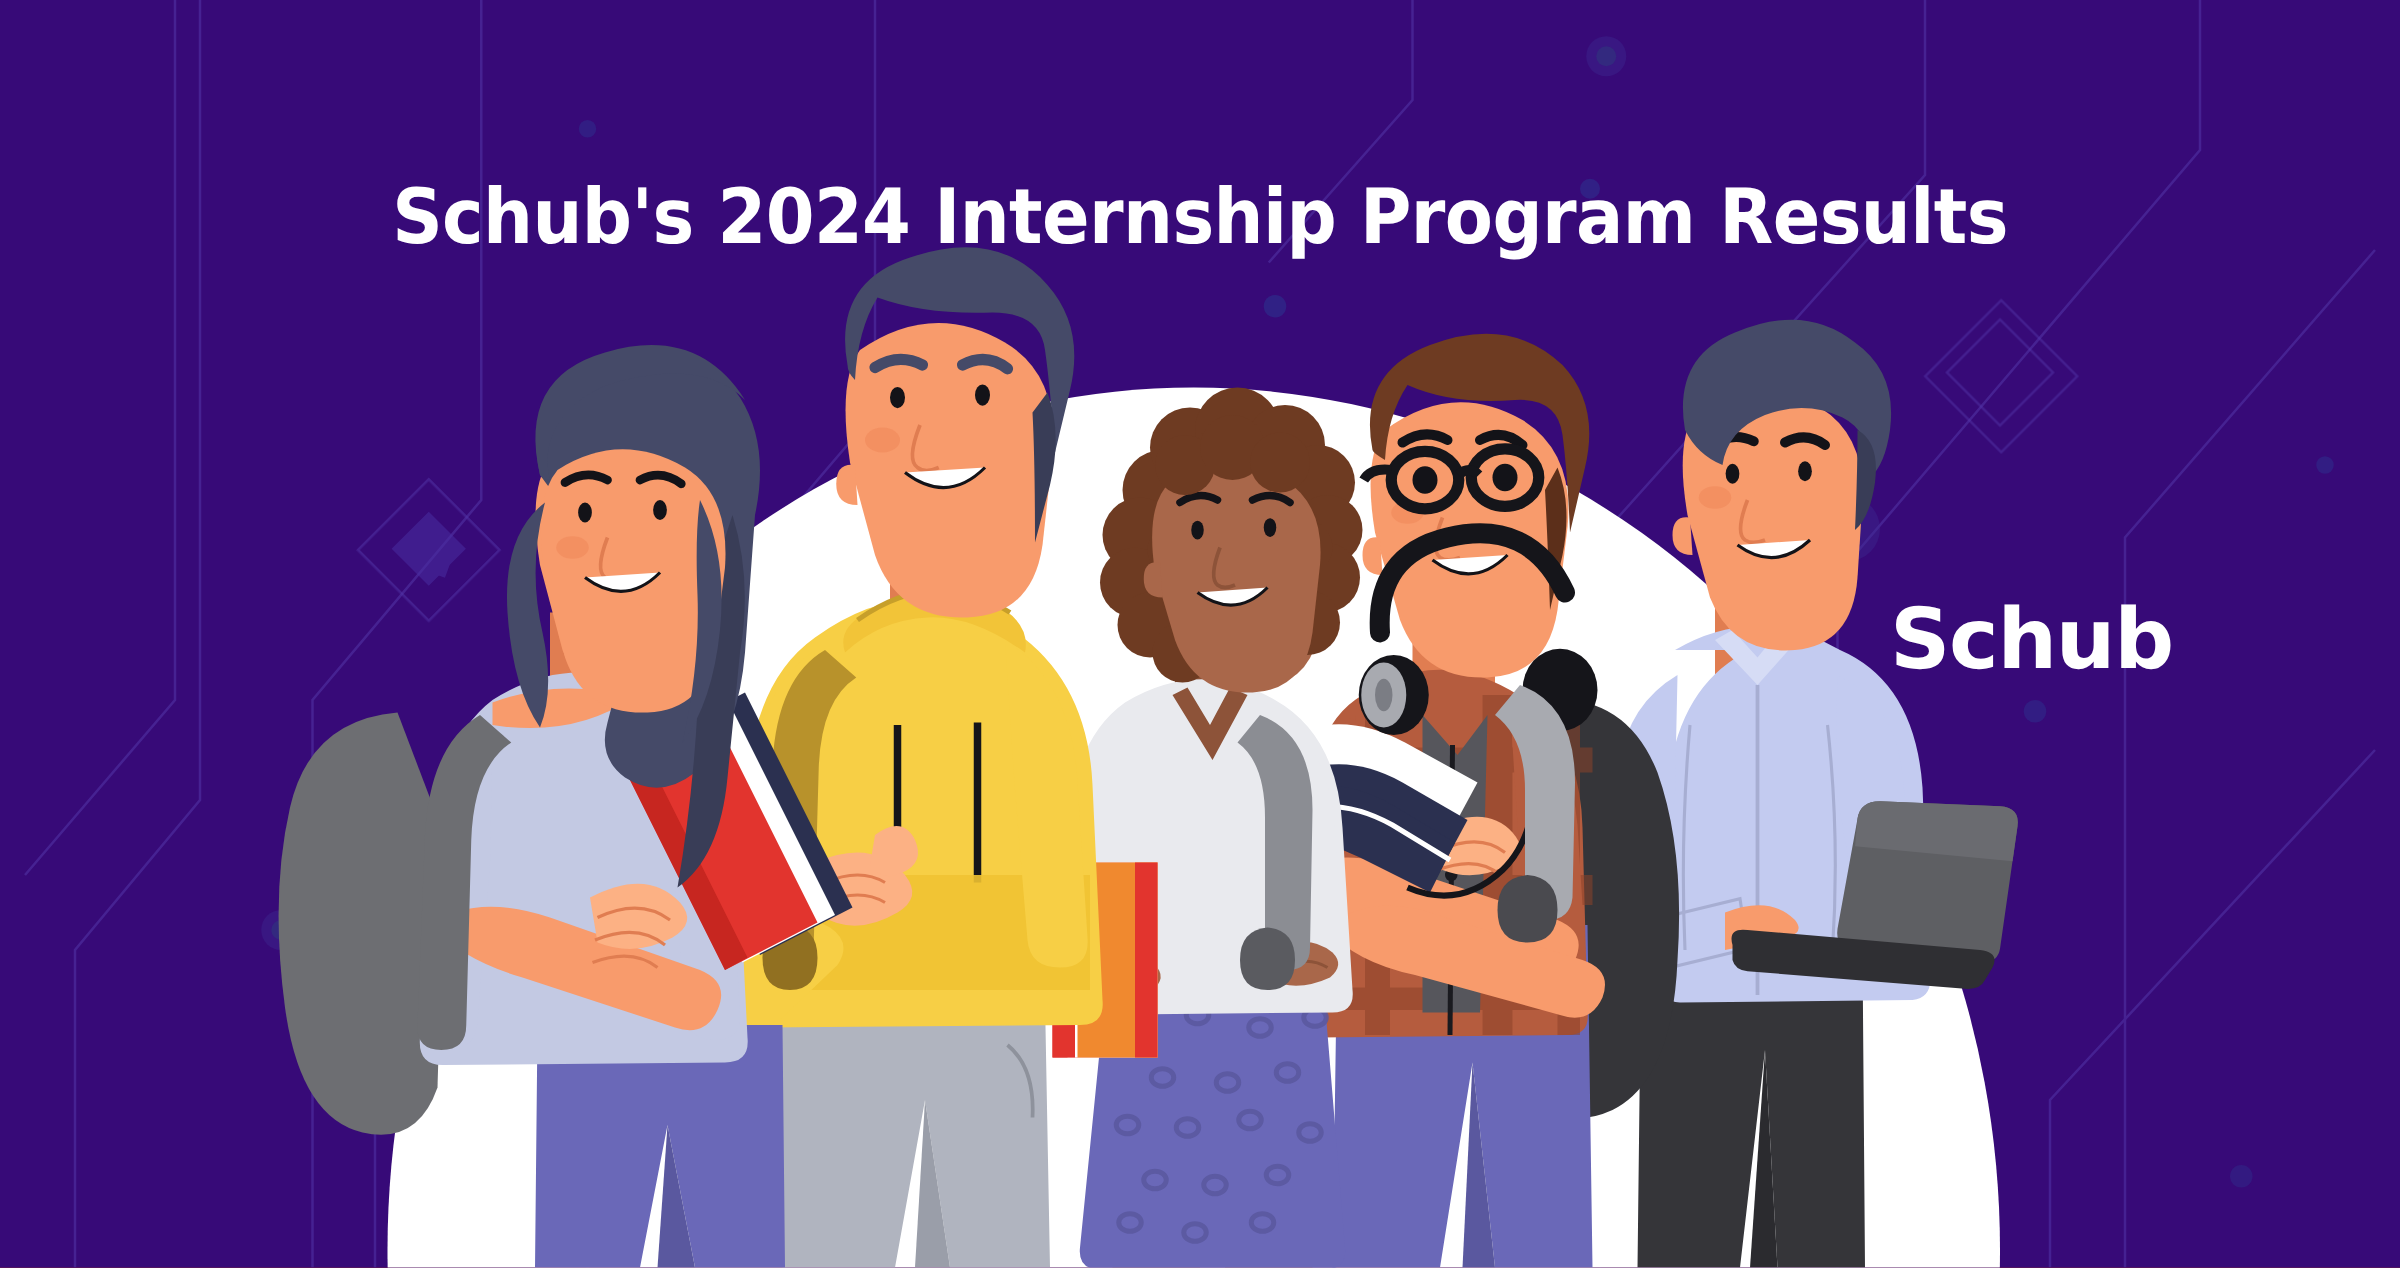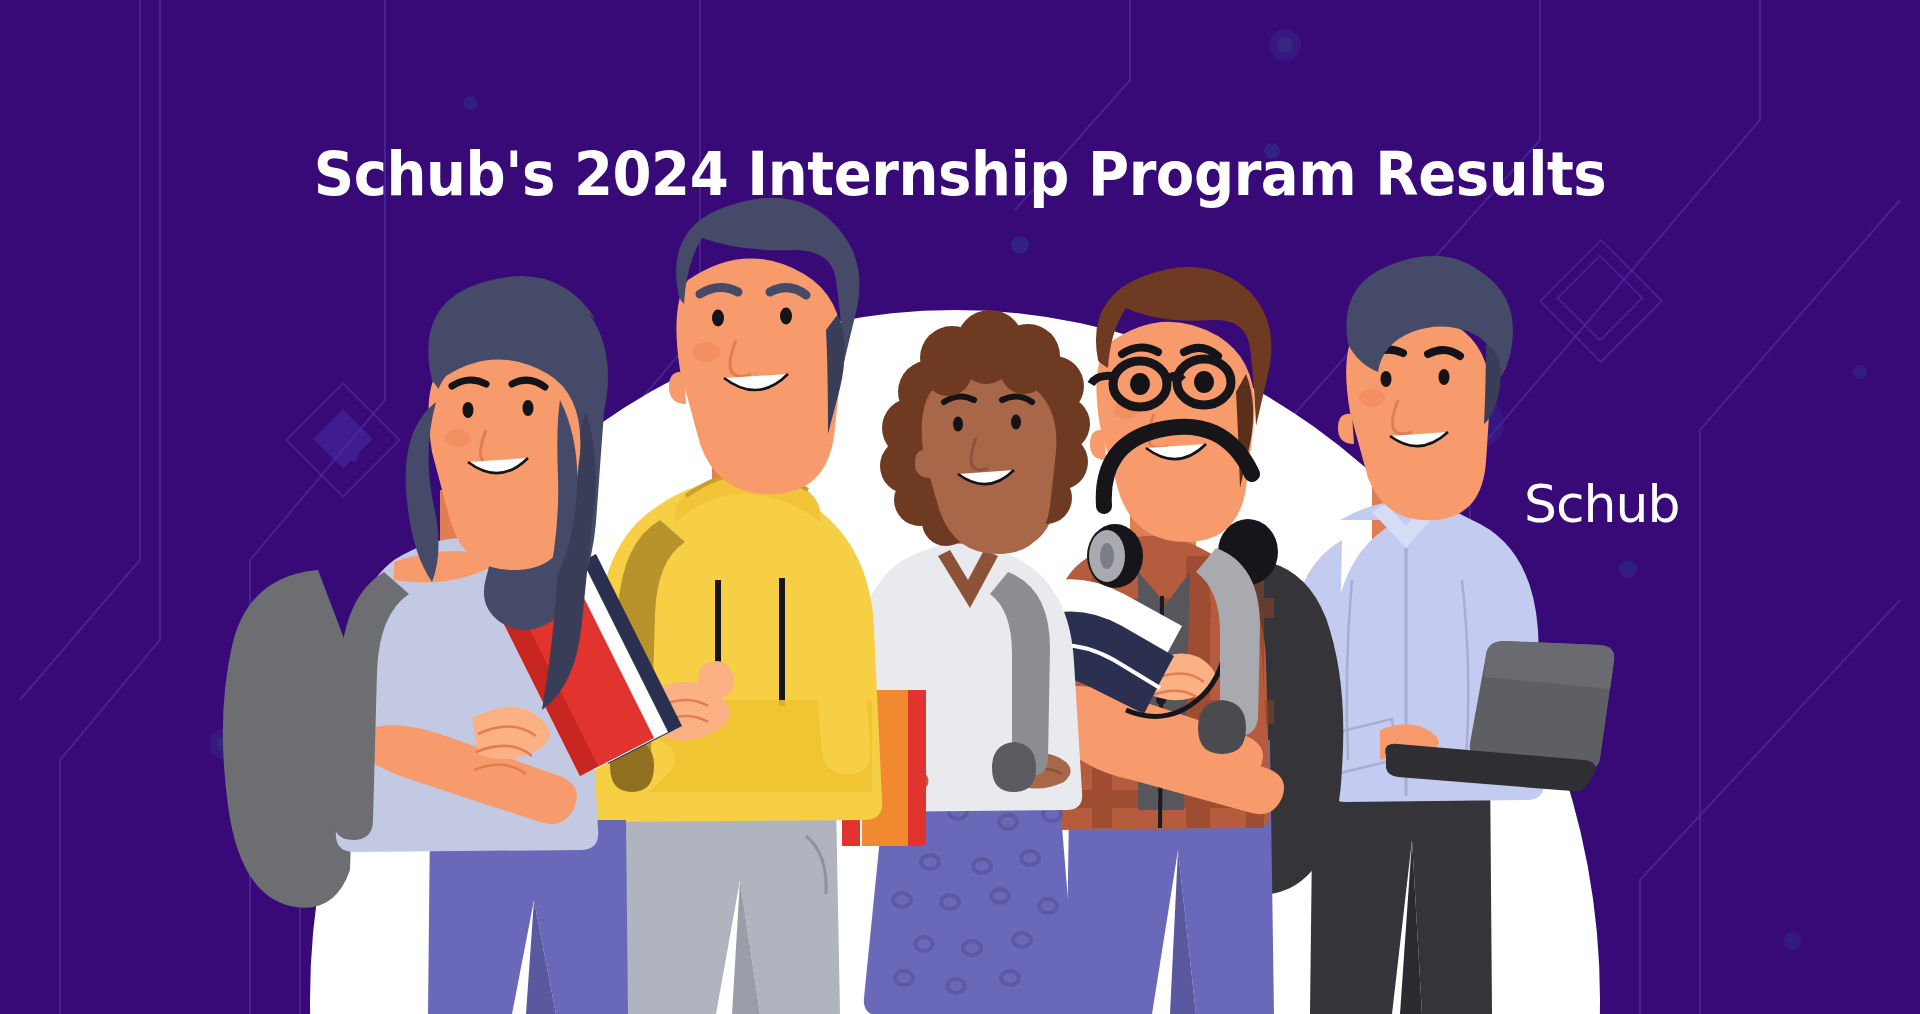--- a/index.html
+++ b/index.html
@@ -40,26 +40,25 @@
     transform:scaleX(0.92);
     transform-origin:center center;
   }
   #brand-logo {
     position:absolute;
     z-index:5;
     left:1512px;
     top:478px;
     color:#ffffff;
     font-family:"DejaVu Sans", sans-serif;
-    font-weight:400;
-    font-size:52px;
+    font-weight:700;
+    font-size:67px;
     letter-spacing:-1px;
     line-height:1;
     white-space:nowrap;
-    margin-left:12px;
   }
 </style>
 </head>
 <body>
 
 <div id="banner">
 
   <svg id="bg-svg" viewBox="0 0 1920 1014" preserveAspectRatio="none">
     <rect x="0" y="0" width="1920" height="1014" fill="#370a78"></rect>
 

